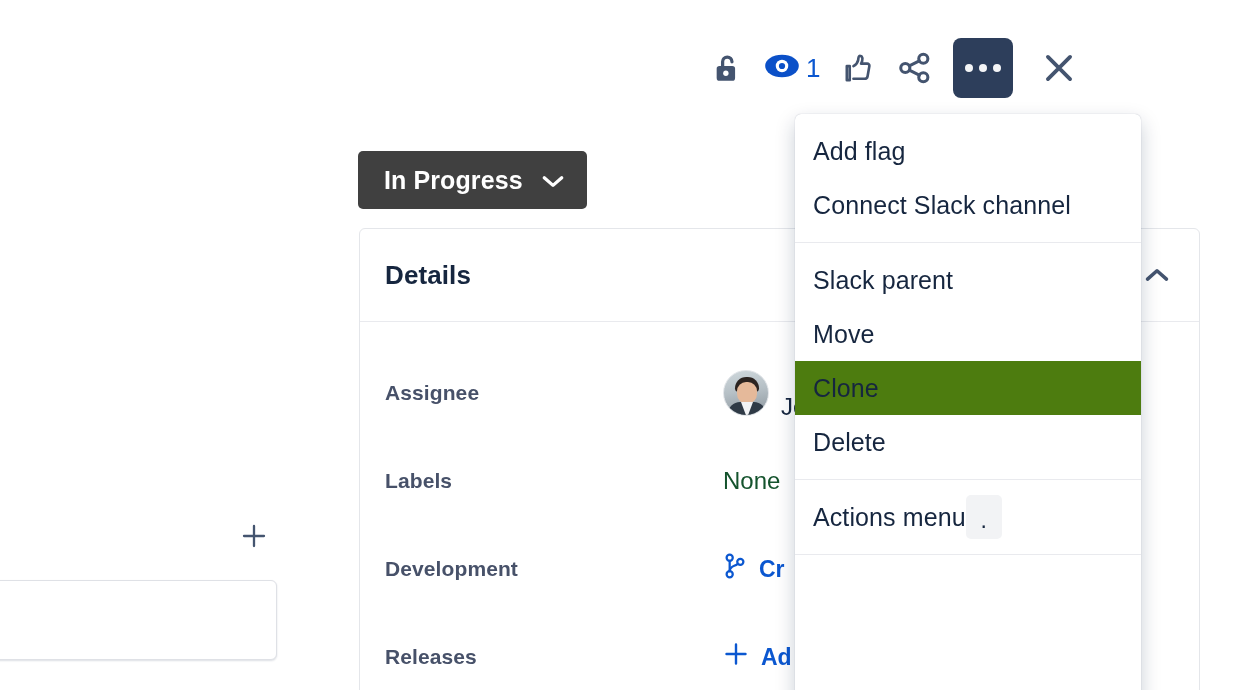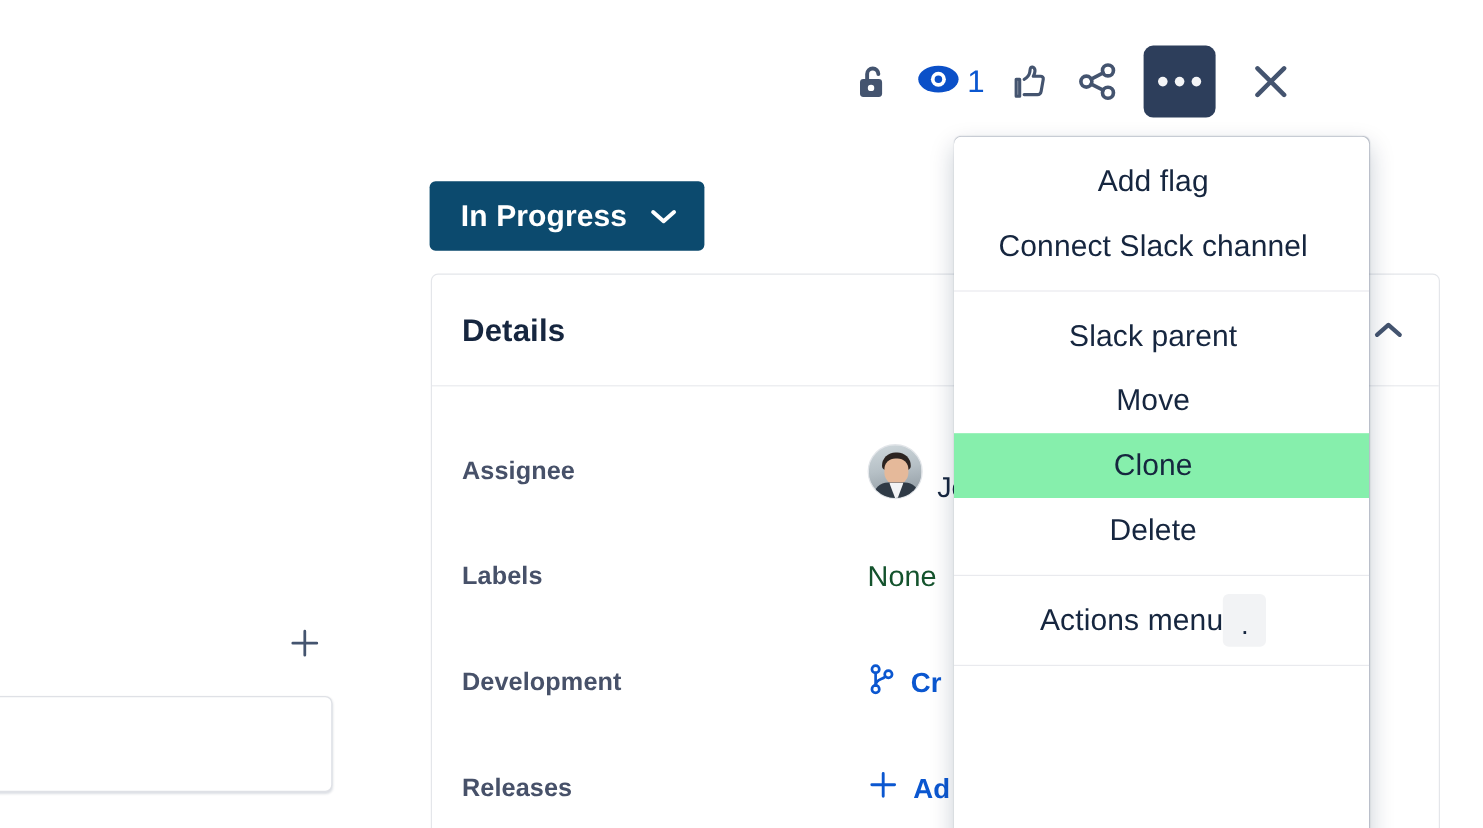--- a/index.html
+++ b/index.html
@@ -36,21 +36,21 @@
     cursor: pointer; border: none; margin-left: 10px;
   }
   .more-dots { display: flex; gap: 6px; }
   .more-dots i { width: 8px; height: 8px; border-radius: 50%; background: #f4f5f7; display: block; }
   .close-btn { margin-left: 18px; }
 
   
   .status-btn {
     position: absolute; left: 358px; top: 151px;
     height: 58px; padding: 0 22px 0 26px;
-    background: #0c4a6e; border: none; border-radius: 5px;
+    background: #404040; border: none; border-radius: 5px;
     color: #fff; font-size: 25px; font-weight: bold;
     display: flex; align-items: center; gap: 18px; cursor: pointer;
     letter-spacing: .1px;
   }
 
   
   .details-card {
     position: absolute; left: 359px; top: 228px;
     width: 841px; height: 470px;
     background: #fff; border: 1px solid #e4e6ea; border-radius: 6px;
@@ -109,25 +109,25 @@
   
   .menu {
     position: absolute; left: 795px; top: 114px;
     width: 346px; height: 600px;
     background: #fff; border-radius: 6px;
     box-shadow: 0 0 1px rgba(9,30,66,.31), 0 8px 20px rgba(9,30,66,.22);
     overflow: hidden;
   }
   .menu-sec { padding: 10px 0; }
   .menu-item {
-    height: 54px; display: flex; align-items: center; justify-content: center;
-    padding: 0 22px 0 8px; cursor: pointer;
+    height: 54px; display: flex; align-items: center; justify-content: flex-start;
+    padding: 0 22px 0 18px; cursor: pointer;
     font-size: 25px; color: #16263f; letter-spacing: .1px;
   }
-  .menu-item.active { background: #86efac; }
+  .menu-item.active { background: #4d7c0f; }
   .menu-sep { height: 1px; background: #e9eaee; }
   .shortcut {
     min-width: 36px; height: 44px; padding: 0 11px;
     background: #f2f3f5; border-radius: 5px;
     display: flex; align-items: flex-end; justify-content: center;
     font-size: 23px; color: #16263f; line-height: 1.55;
   }
 </style>
 </head>
 <body>

